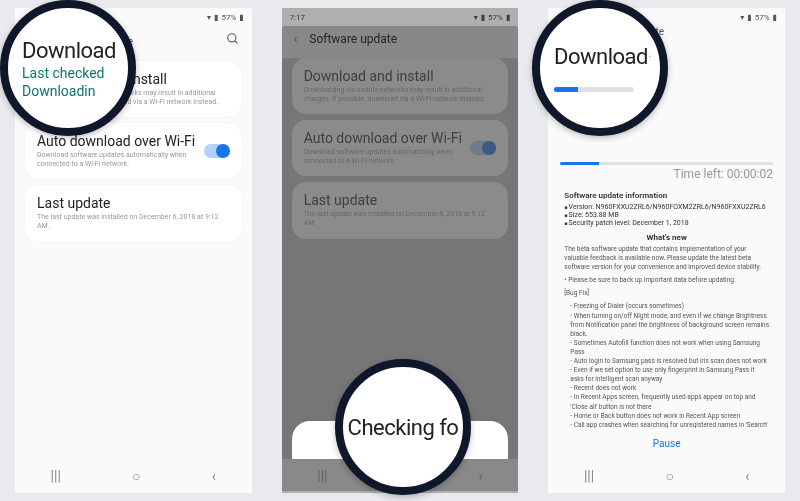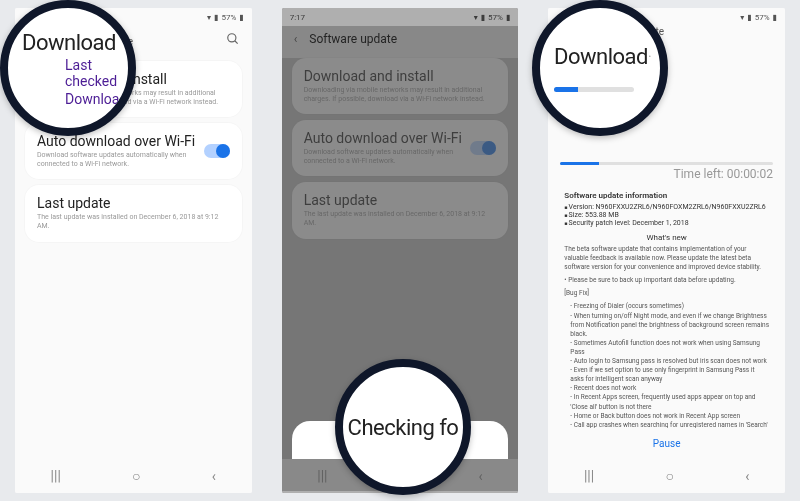--- a/index.html
+++ b/index.html
@@ -113,21 +113,21 @@
       height: 3px;
       background: #e0e0e0;
       margin: 0 12px;
       border-radius: 2px;
       overflow: hidden;
     }
     .progress-fill { height: 100%; width: 18%; background: #1a73e8; }
     .time-left { font-size: 12px; color: #999; text-align: right; padding: 2px 12px 6px; }
     .info-section { padding: 0 16px; font-size: 7px; color: #333; }
     .info-heading { font-weight: 600; font-size: 8px; margin: 4px 0 3px; }
-    .info-center { text-align: center; font-weight: 400; font-size: 8px; margin: 6px 0 3px; }
+    .info-center { text-align: center; font-weight: 700; font-size: 8px; margin: 6px 0 3px; }
     .info-text { font-size: 6.5px; color: #555; line-height: 1.4; margin-bottom: 4px; }
     .info-list { font-size: 6.5px; color: #555; line-height: 1.4; padding-left: 6px; }
     .info-list .item::before { content: "- "; }
     .bullet::before { content: "■ "; font-size: 5px; }
     .pause-btn { text-align: center; color: #1a73e8; font-size: 10px; padding: 10px 0; position: absolute; bottom: 34px; left: 0; right: 0; background: #fafafa; }
 
     
     .mag {
       position: absolute;
       width: 136px;
@@ -147,21 +147,21 @@
       position: absolute;
       width: 22px;
       height: 6px;
       background: #333;
       bottom: 6px;
       right: -6px;
       transform: rotate(40deg);
       border-radius: 3px;
     }
     .mag-big { font-size: 22px; color: #222; font-weight: 400; letter-spacing: -0.5px; }
-    .mag-sub { font-size: 14px; color: #4c1d95; margin-top: 2px; margin-left: 43px; }
+    .mag-sub { font-size: 14px; color: #0f766e; margin-top: 2px; }
     .mag1 { top: 0; left: 0; }
     .mag2 { bottom: 6px; left: 335px; align-items: center; padding-left: 0; }
     .mag2 .mag-big { font-size: 22px; }
     .mag3 { top: 0; left: 532px; }
     .mag3 .mag-big::after { content: "."; color: #aaa; font-size: 14px; vertical-align: top; }
     .mag3 .bar { width: 80px; height: 5px; background: #e0e0e0; margin-top: 18px; border-radius: 3px; overflow: hidden; }
     .mag3 .bar .f { width: 30%; height: 100%; background: #1a73e8; }
 
     .ate-label { position: absolute; top: 28px; font-size: 10px; color: #555; }
   </style>

